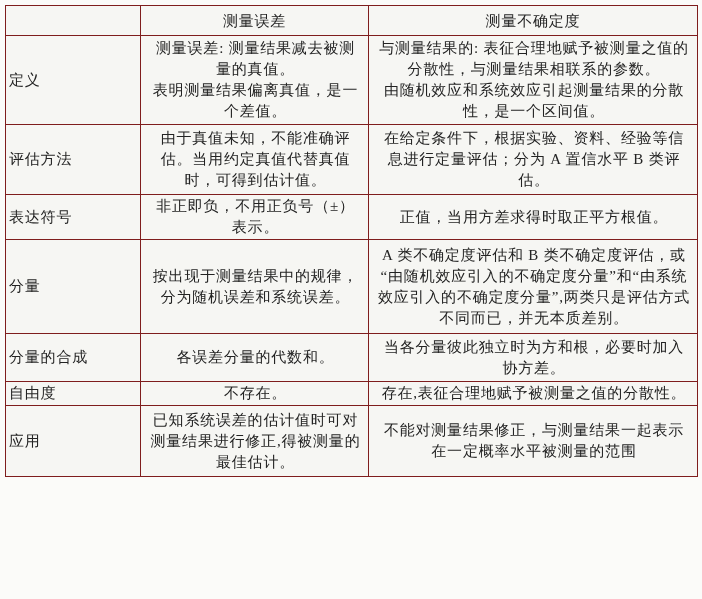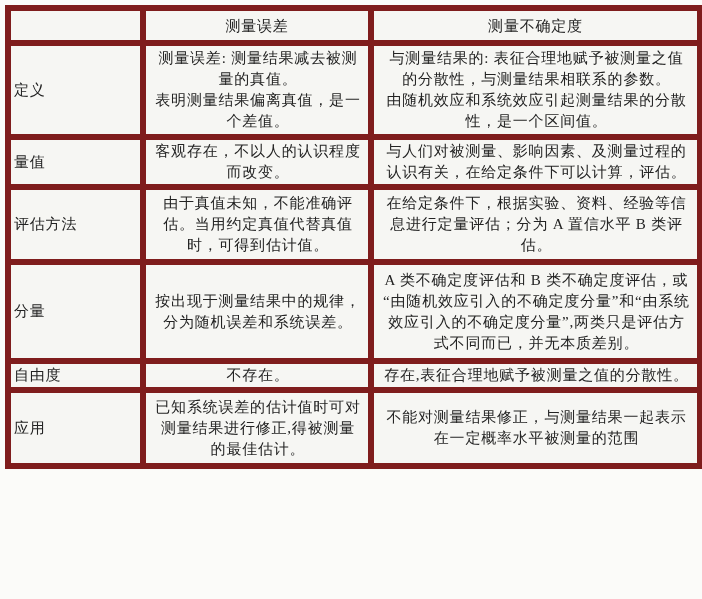--- a/index.html
+++ b/index.html
@@ -24,21 +24,21 @@
     width: 692px;
     border-collapse: collapse;
     table-layout: fixed;
     background: #f6f6f3;
     color: #232323;
     font-size: 15px;
     letter-spacing: 0.8px;
   }
   table.cmp th,
   table.cmp td {
-    border: 6px solid #7f1d1d;
+    border: 1px solid #7f1d1d;
     vertical-align: middle;
     line-height: 21px;
     font-weight: normal;
     overflow: hidden;
   }
   
   tr.hdr th {
     height: 25px;
     text-align: center;
     line-height: 18px;
@@ -86,34 +86,39 @@
       </tr>
     </thead>
     <tbody>
       <tr class="h86">
         <th class="lbl">定义</th>
         <td class="cell">测量误差: 测量结果减去被测量的真值。
 表明测量结果偏离真值，是一个差值。</td>
         <td class="cell">与测量结果的: 表征合理地赋予被测量之值的分散性，与测量结果相联系的参数。
 由随机效应和系统效应引起测量结果的分散性，是一个区间值。</td>
       </tr>
-      <tr class="h42">
-        <th class="lbl">量值</th>
-        <td class="cell">客观存在，不以人的认识程度而改变。</td>
-        <td class="cell">与人们对被测量、影响因素、及测量过程的认识有关，在给定条件下可以计算，评估。</td>
-      </tr>
       <tr class="h67">
         <th class="lbl">评估方法</th>
         <td class="cell">由于真值未知，不能准确评估。当用约定真值代替真值时，可得到估计值。</td>
         <td class="cell">在给定条件下，根据实验、资料、经验等信息进行定量评估；分为 A 置信水平 B 类评估。</td>
       </tr>
+      <tr class="h40">
+        <th class="lbl">表达符号</th>
+        <td class="cell">非正即负，不用正负号（±）表示。</td>
+        <td class="cell">正值，当用方差求得时取正平方根值。</td>
+      </tr>
       <tr class="h91">
         <th class="lbl">分量</th>
         <td class="cell">按出现于测量结果中的规律，分为随机误差和系统误差。</td>
         <td class="cell">A 类不确定度评估和 B 类不确定度评估，或“由随机效应引入的不确定度分量”和“由系统效应引入的不确定度分量”,两类只是评估方式不同而已，并无本质差别。</td>
+      </tr>
+      <tr class="h45">
+        <th class="lbl">分量的合成</th>
+        <td class="cell">各误差分量的代数和。</td>
+        <td class="cell">当各分量彼此独立时为方和根，必要时加入协方差。</td>
       </tr>
       <tr class="h21">
         <th class="lbl">自由度</th>
         <td class="cell">不存在。</td>
         <td class="cell">存在,表征合理地赋予被测量之值的分散性。</td>
       </tr>
       <tr class="h68">
         <th class="lbl">应用</th>
         <td class="cell">已知系统误差的估计值时可对测量结果进行修正,得被测量的最佳估计。</td>
         <td class="cell">不能对测量结果修正，与测量结果一起表示在一定概率水平被测量的范围</td>

